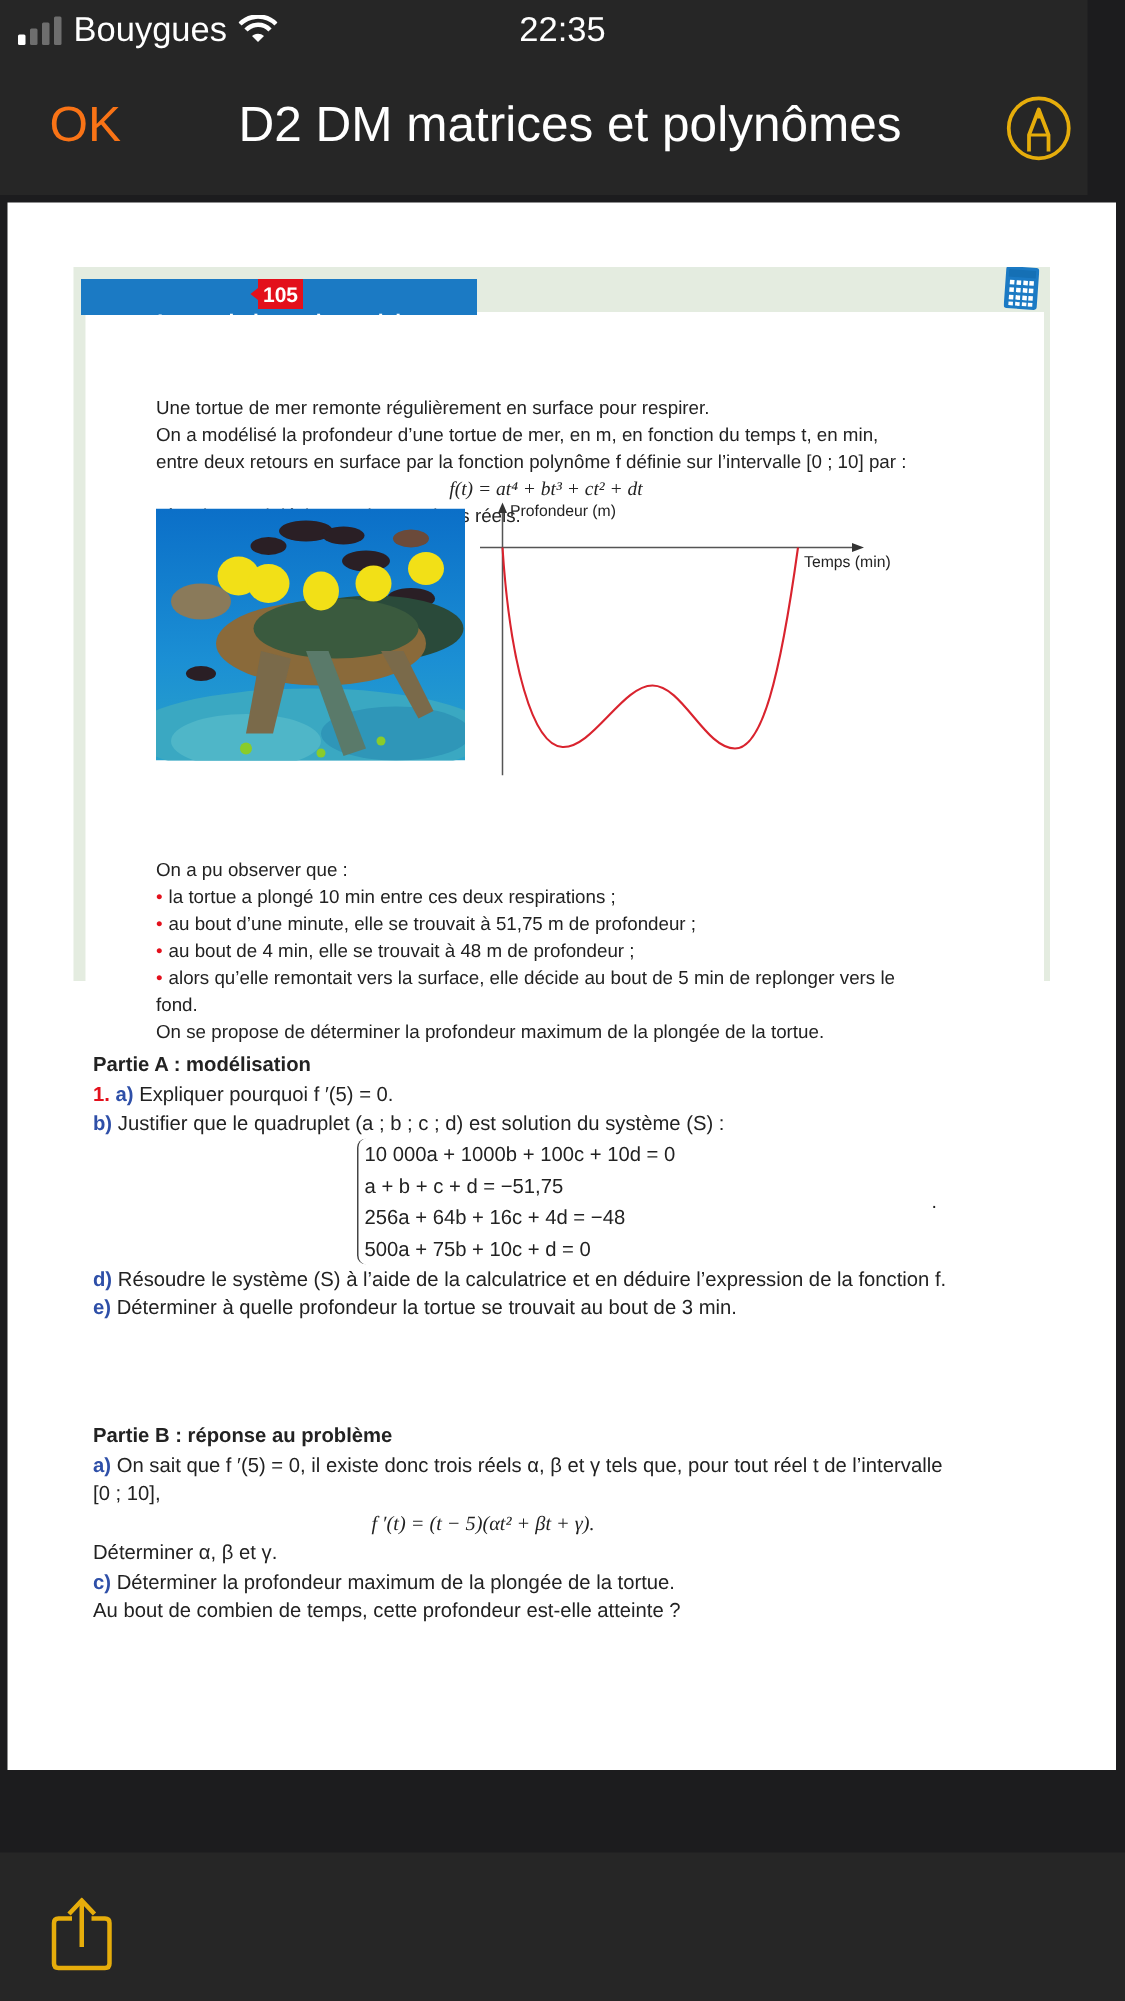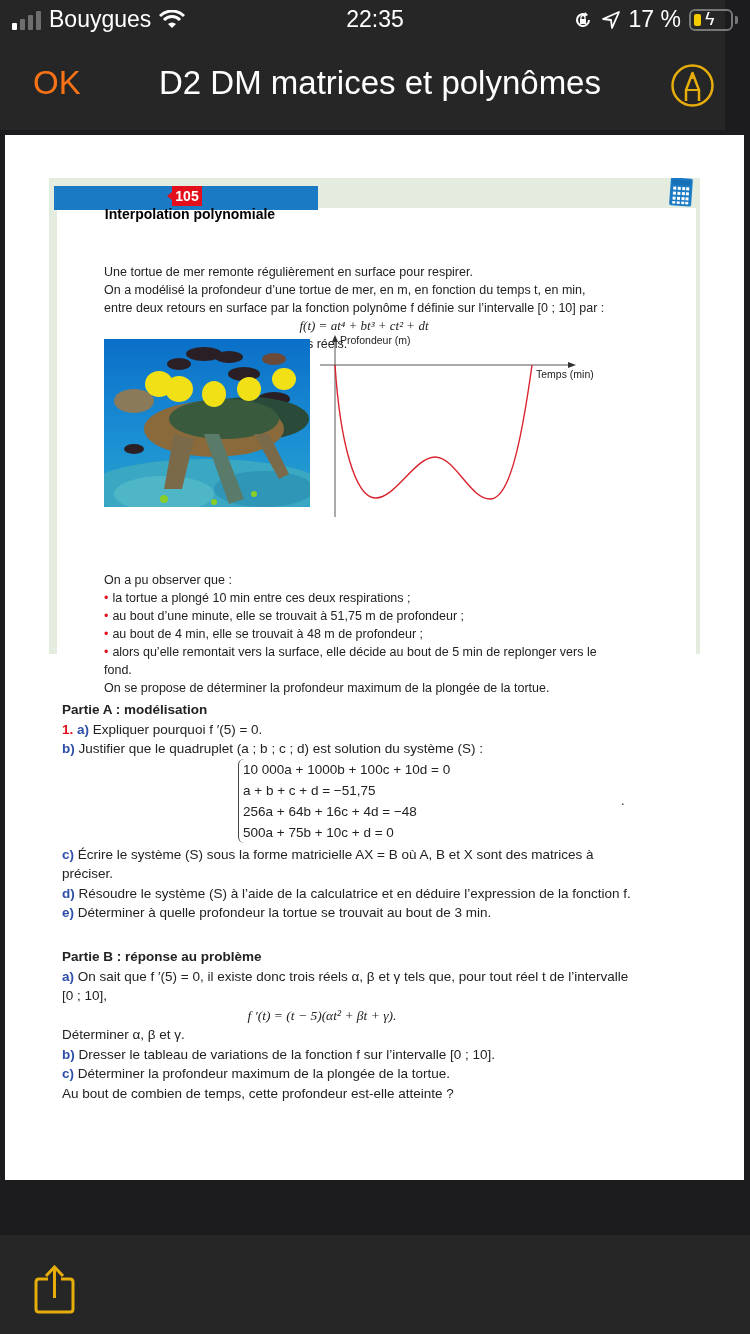--- a/index.html
+++ b/index.html
@@ -26,21 +26,21 @@
   .doc-title { position: absolute; left: 0; right: 0; top: 24px; text-align: center; color: #fff; font-size: 33px; padding-left: 10px; }
   .markup-button { position: absolute; left: 670px; top: 23px; width: 45px; height: 45px; cursor: pointer; }
 
   .page { position: absolute; left: 5px; top: 135px; width: 739px; height: 1045px; background: #fff; overflow: hidden; }
 
   .exercise-box { position: absolute; left: 44px; top: 43px; width: 651px; height: 476px; background: #e4ece0; }
   .exercise-inner { position: absolute; left: 8px; top: 30px; width: 639px; height: 446px; background: #fff; }
   .ex-header { position: absolute; left: 5px; top: 8px; height: 24px; width: 264px; background: #1b7ac4; display: flex; align-items: center; flex-direction: column; }
   .ex-num { background: #e3101c; color: #fff; font-weight: bold; font-size: 14px; padding: 2px 3px; height: 20px; display: flex; align-items: center; margin-left: 2px; position: relative; }
   .ex-num::before { content: ""; position: absolute; left: -5px; top: 6px; border-right: 5px solid #e3101c; border-top: 4px solid transparent; border-bottom: 4px solid transparent; }
-  .ex-title { color: #000000; font-weight: bold; font-size: 14px; margin-left: 8px; }
+  .ex-title { color: #ffffff; font-weight: bold; font-size: 14px; margin-left: 8px; }
   .calc-icon { position: absolute; left: 620px; top: 0px; width: 24px; height: 29px; }
 
   .text { font-size: 12.5px; color: #222; line-height: 18px; margin-top: 31px; }
   .intro { position: absolute; left: 99px; top: 97px; width: 520px; }
   .formula { text-align: center; font-family: "Liberation Serif", serif; font-style: italic; font-size: 13px; }
   .photo { position: absolute; left: 99px; top: 204px; width: 206px; height: 168px; overflow: hidden; }
   .graph { position: absolute; left: 315px; top: 197px; width: 300px; height: 185px; }
   .observations { position: absolute; left: 99px; top: 405px; width: 520px; }
   .bullet { color: #e3101c; margin-right: 4px; }
 
@@ -70,37 +70,20 @@
           <span style="height:19px" class="off"></span>
       </div>
       <span class="carrier">Bouygues</span>
       <svg class="wifi" width="26" height="20" viewBox="0 0 26 20">
         <path d="M13 18 L9 14 A6 6 0 0 1 17 14 Z" fill="#fff"></path>
         <path d="M5 10 A11 11 0 0 1 21 10" stroke="#fff" stroke-width="3" fill="none"></path>
         <path d="M1 6 A17 17 0 0 1 25 6" stroke="#fff" stroke-width="3" fill="none"></path>
       </svg>
     </div>
     <div class="sb-center">22:35</div>
-    <div class="sb-right">
-      <svg width="20" height="20" viewBox="0 0 20 20">
-        <path d="M16 10 A6 6 0 1 1 13 4.8" stroke="#fff" stroke-width="2" fill="none"></path>
-        <path d="M12 2 L15 5 L11 7 Z" fill="#fff"></path>
-        <rect x="7" y="9" width="6" height="5" fill="#fff"></rect>
-        <path d="M8 9 V7.5 A2 2 0 0 1 12 7.5 V9" stroke="#fff" stroke-width="1.3" fill="none"></path>
-      </svg>
-      <svg width="20" height="20" viewBox="0 0 20 20">
-        <path d="M18 2 L2 9 L10 10 L11 18 Z" stroke="#fff" stroke-width="1.8" fill="none" stroke-linejoin="round"></path>
-      </svg>
-      <span>17 %</span>
-      <div class="battery">
-        <div class="fill"></div>
-        <div class="bolt">ϟ</div>
-      </div>
-      <div class="battery-tip"></div>
-    </div>
   </div>
 
   <div class="nav-bar">
     <div class="ok-button">OK</div>
     <div class="doc-title">D2 DM matrices et polynômes</div>
     <svg class="markup-button" viewBox="0 0 45 45">
       <circle cx="22.5" cy="22.5" r="20" stroke="#e6ad0b" stroke-width="2.5" fill="none"></circle>
       <path d="M16 38 L16 27 L22.5 10 L29 27 L29 38" stroke="#e6ad0b" stroke-width="2.5" fill="none" stroke-linejoin="round"></path>
       <path d="M16 27 L29 27" stroke="#e6ad0b" stroke-width="2"></path>
       <path d="M22.5 10 L22.5 16" stroke="#e6ad0b" stroke-width="2"></path>
@@ -214,31 +197,29 @@
     <div class="part-title">Partie A : modélisation</div>
     <div><span class="lbl-red">1.</span> <span class="lbl-blue">a)</span> <span>Expliquer pourquoi f ′(5) = 0.</span></div>
     <div><span class="lbl-blue">b)</span> <span>Justifier que le quadruplet (a ; b ; c ; d) est solution du système (S) :</span></div>
     <div class="system">
       <div>10 000a + 1000b + 100c + 10d = 0</div>
       <div>a + b + c + d = −51,75</div>
       <div>256a + 64b + 16c + 4d = −48</div>
       <div>500a + 75b + 10c + d = 0</div>
       <span class="system-dot">.</span>
     </div>
-    <div style="margin-top:2px"><span class="lbl-blue">c)</span> <span>Écrire le système (S) sous la forme matricielle AX = B où A, B et X sont des matrices à préciser.</span></div>
     <div><span class="lbl-blue">d)</span> <span>Résoudre le système (S) à l’aide de la calculatrice et en déduire l’expression de la fonction f.</span></div>
     <div><span class="lbl-blue">e)</span> <span>Déterminer à quelle profondeur la tortue se trouvait au bout de 3 min.</span></div>
   </div>
 
   <div class="partB text" style="font-size:13.5px; line-height:19.5px;">
     <div class="part-title">Partie B : réponse au problème</div>
     <div><span class="lbl-blue">a)</span> <span>On sait que f ′(5) = 0, il existe donc trois réels α, β et γ tels que, pour tout réel t de l’intervalle [0 ; 10],</span></div>
     <div class="formula" style="font-size:13.5px; padding-right:60px;">f ′(t) = (t − 5)(αt² + βt + γ).</div>
     <div>Déterminer α, β et γ.</div>
-    <div><span class="lbl-blue">b)</span> <span>Dresser le tableau de variations de la fonction f sur l’intervalle [0 ; 10].</span></div>
     <div><span class="lbl-blue">c)</span> <span>Déterminer la profondeur maximum de la plongée de la tortue.</span></div>
     <div>Au bout de combien de temps, cette profondeur est-elle atteinte ?</div>
   </div>
 </div>
 
 <div class="gap-bar"></div>
 
 <div class="bottom-bar">
   <svg class="share-button" viewBox="0 0 44 50">
     <path d="M15 14 H6 Q3 14 3 17 V44 Q3 47 6 47 H37 Q40 47 40 44 V17 Q40 14 37 14 H28" stroke="#e6ad0b" stroke-width="3" fill="none"></path>

